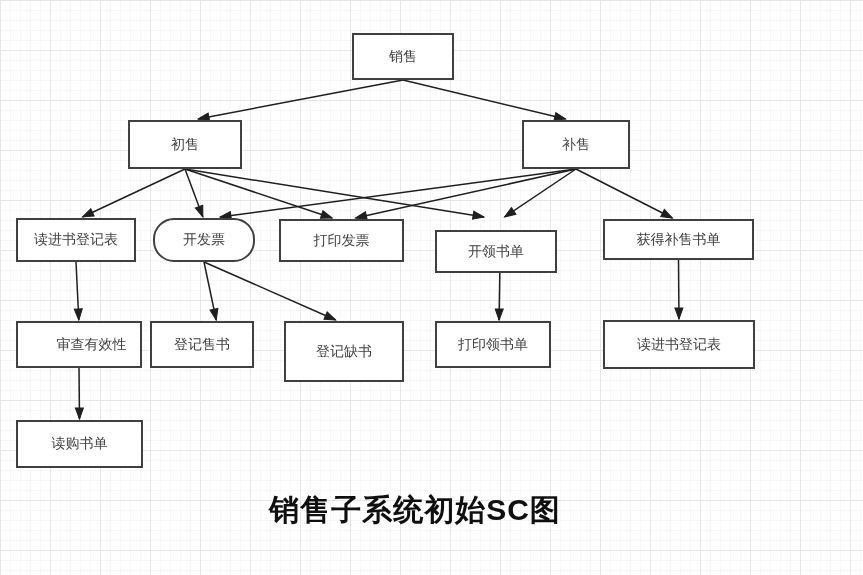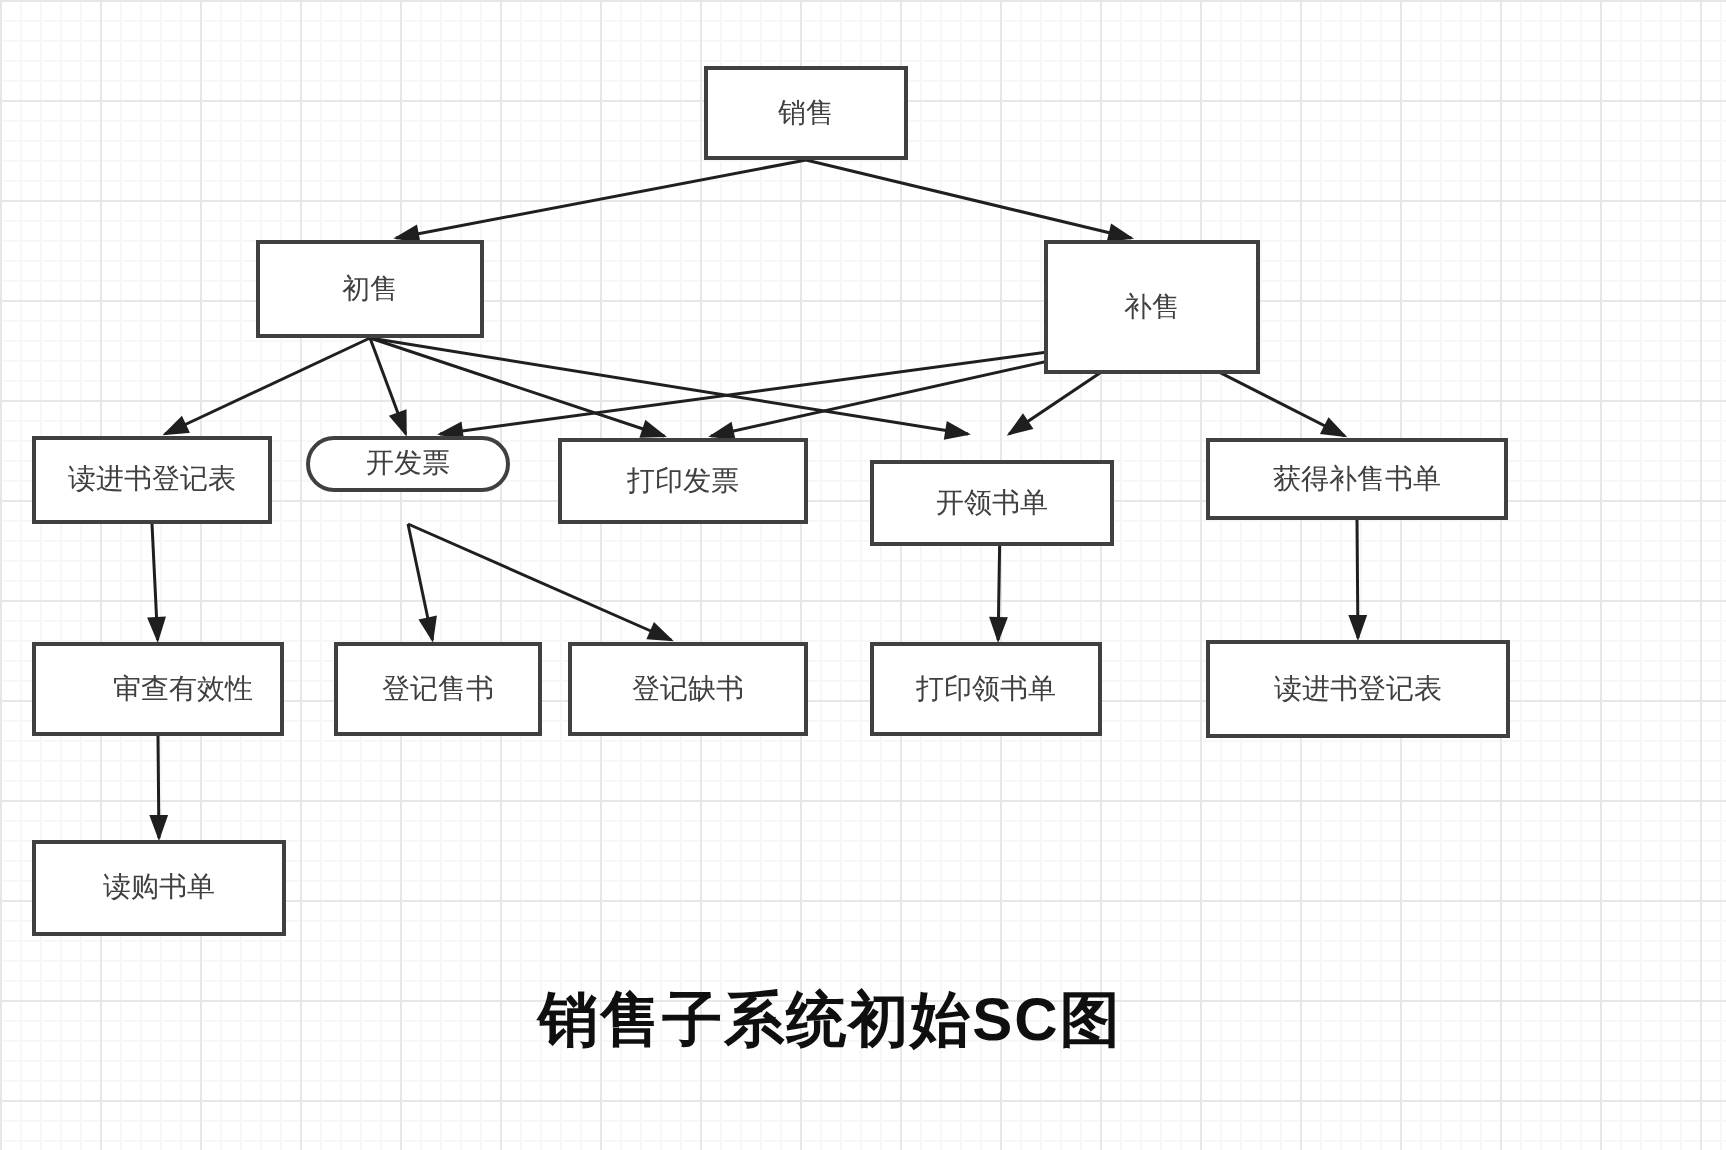--- a/index.html
+++ b/index.html
@@ -55,28 +55,28 @@
         <line x1="204" y1="262" x2="335.6" y2="320" stroke="#1f1f1f" stroke-width="1.5" marker-end="url(#arrowhead)"></line>
         <line x1="500" y1="261" x2="499.06" y2="320" stroke="#1f1f1f" stroke-width="1.5" marker-end="url(#arrowhead)"></line>
         <line x1="678.5" y1="260" x2="678.97" y2="319" stroke="#1f1f1f" stroke-width="1.5" marker-end="url(#arrowhead)"></line>
         <line x1="79" y1="368" x2="79.47" y2="419" stroke="#1f1f1f" stroke-width="1.5" marker-end="url(#arrowhead)"></line>
       </g>
   </svg>
 
   <div id="nodes">
       <div class="node" style="left: 352px; top: 33px; width: 102px; height: 47px; border-color: rgb(64, 64, 64); background: rgb(255, 255, 255);">销售</div>
       <div class="node" style="left: 128px; top: 120px; width: 114px; height: 49px; border-color: rgb(64, 64, 64); background: rgb(255, 255, 255);">初售</div>
-      <div class="node" style="left: 522px; top: 120px; width: 108px; height: 67px; border-color: rgb(64, 64, 64); background: rgb(255, 255, 255);">补售</div>
+      <div class="node" style="left: 522px; top: 120px; width: 108px; height: 49px; border-color: rgb(64, 64, 64); background: rgb(255, 255, 255);">补售</div>
       <div class="node" style="left: 16px; top: 218px; width: 120px; height: 44px; border-color: rgb(64, 64, 64); background: rgb(255, 255, 255);">读进书登记表</div>
-      <div class="node" style="left: 153px; top: 218px; width: 102px; height: 28px; border-color: rgb(64, 64, 64); background: rgb(255, 255, 255); border-radius: 21px;">开发票</div>
+      <div class="node" style="left: 153px; top: 218px; width: 102px; height: 44px; border-color: rgb(64, 64, 64); background: rgb(255, 255, 255); border-radius: 21px;">开发票</div>
       <div class="node" style="left: 279px; top: 219px; width: 125px; height: 43px; border-color: rgb(64, 64, 64); background: rgb(255, 255, 255);">打印发票</div>
       <div class="node" style="left: 435px; top: 218px; width: 122px; height: 43px; border-color: rgb(64, 64, 64); background: rgb(255, 255, 255); margin-top: 12px;">开领书单</div>
       <div class="node" style="left: 603px; top: 219px; width: 151px; height: 41px; border-color: rgb(64, 64, 64); background: rgb(255, 255, 255);">获得补售书单</div>
       <div class="node" style="left: 16px; top: 321px; width: 126px; height: 47px; border-color: rgb(64, 64, 64); background: rgb(255, 255, 255); padding-left: 25px;">审查有效性</div>
-      <div class="node" style="left: 167px; top: 321px; width: 104px; height: 47px; border-color: rgb(64, 64, 64); background: rgb(255, 255, 255);">登记售书</div>
-      <div class="node" style="left: 284px; top: 321px; width: 120px; height: 47px; border-color: rgb(64, 64, 64); background: rgb(255, 255, 255);">登记缺书</div>
+      <div class="node" style="left: 150px; top: 321px; width: 104px; height: 47px; border-color: rgb(64, 64, 64); background: rgb(255, 255, 255);">登记售书</div>
+      <div class="node" style="left: 284px; top: 321px; width: 120px; height: 61px; border-color: rgb(64, 64, 64); background: rgb(255, 255, 255);">登记缺书</div>
       <div class="node" style="left: 435px; top: 321px; width: 116px; height: 47px; border-color: rgb(64, 64, 64); background: rgb(255, 255, 255);">打印领书单</div>
       <div class="node" style="left: 603px; top: 320px; width: 152px; height: 49px; border-color: rgb(64, 64, 64); background: rgb(255, 255, 255);">读进书登记表</div>
       <div class="node" style="left: 16px; top: 420px; width: 127px; height: 48px; border-color: rgb(64, 64, 64); background: rgb(255, 255, 255);">读购书单</div>
     </div>
 
   <div class="diagram-title">销售子系统初始SC图</div>
 </div>
 
 </body></html>

